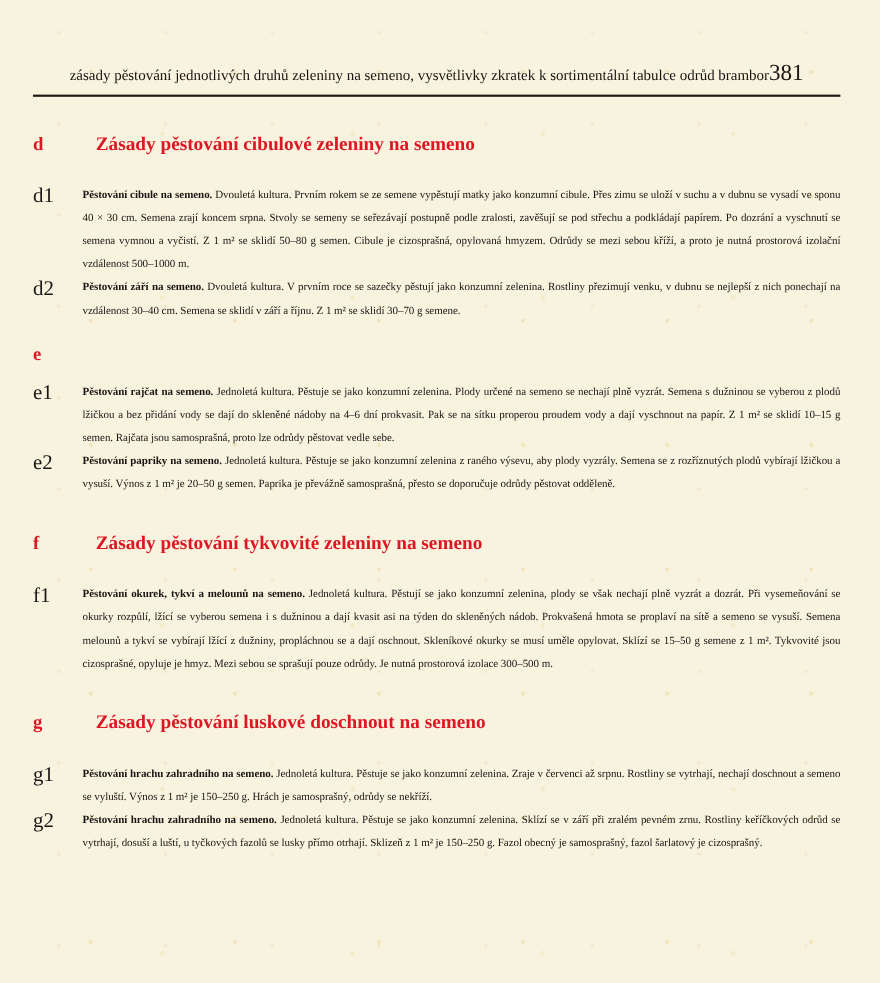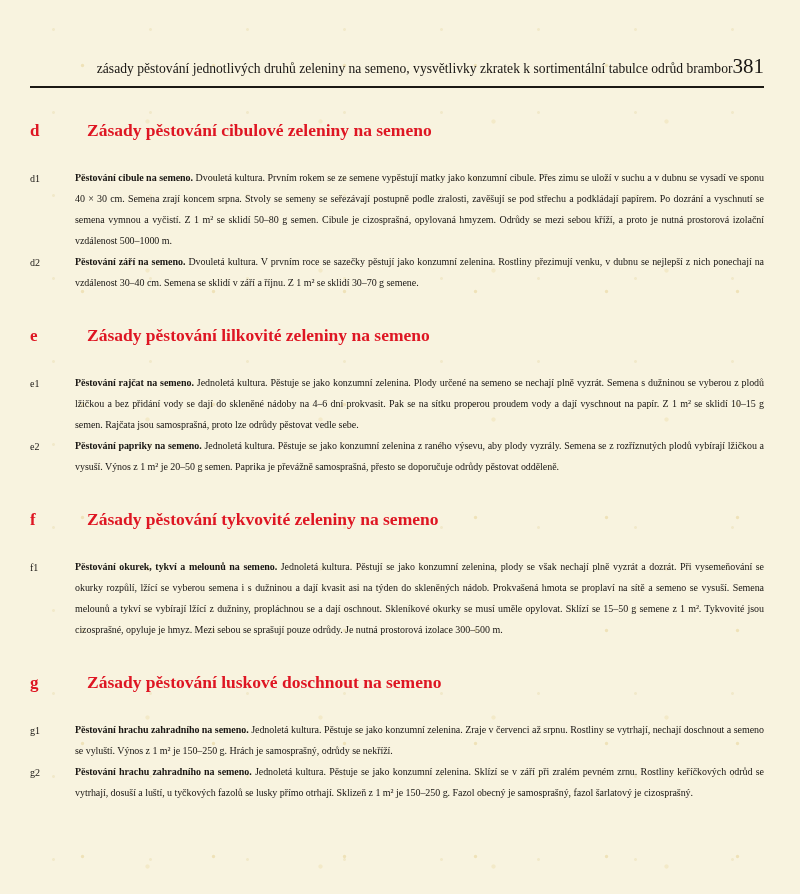--- a/index.html
+++ b/index.html
@@ -10,32 +10,32 @@
       radial-gradient(circle, rgba(216,182,84,0.28) 1.2px, transparent 2.2px),
       radial-gradient(circle, rgba(225,198,110,0.20) 1.6px, transparent 2.6px),
       radial-gradient(circle, rgba(200,170,70,0.14) 1px, transparent 2px);
     background-size:131px 113px, 173px 149px, 97px 83px;
     background-position:17px 9px, 61px 47px, 5px 71px;
     font-family:"Liberation Serif","DejaVu Serif",serif;
     color:#181512;
   }
   .page{padding:54px 36px 0 30px;}
   .running-head{
-    display:flex;justify-content:flex-end;align-items:baseline;
+    display:flex;justify-content:center;align-items:baseline;
   }
   .rh-text{font-size:13.6px;letter-spacing:0;white-space:nowrap;}
   .rh-num{font-size:21px;font-weight:normal;}
   .rule{border-bottom:2px solid #1c1914;margin-top:7px;}
   .sec{margin-top:19px;}
   .sec-head{display:flex;align-items:baseline;color:var(--heading-red,#de1623);}
   .sec-label{width:45px;flex:0 0 45px;font-size:17px;font-weight:bold;}
   .sec-title{margin:12px;font-size:17.5px;font-weight:bold;line-height:22px;}
   .items{margin-top:14px;}
   .item{display:flex;align-items:flex-start;}
-  .item-label{width:45px;flex:0 0 45px;font-size:10px;line-height:21px;padding-top:0.5px;}
+  .item-label{width:45px;flex:0 0 45px;font-size:19px;line-height:21px;padding-top:0.5px;}
   .item-text{
     margin:0;flex:1;font-size:10px;line-height:21px;
     text-align:justify;letter-spacing:-0.05px;
   }
   .item-text b{font-weight:bold;}
 </style>
 </head>
 <body>
 
 <div class="page">
@@ -59,21 +59,20 @@
   <div class="item">
     <span class="item-label">d2</span>
     <p class="item-text"><b>Pěstování září na semeno.</b> <span>Dvouletá kultura. V prvním roce se sazečky pěstují jako konzumní zelenina. Rostliny přezimují venku, v dubnu se nejlepší z nich ponechají na vzdálenost 30–40 cm. Semena se sklidí v září a říjnu. Z 1 m² se sklidí 30–70 g semene.</span></p>
   </div>
 </div>
   </section>
 
   <section class="sec">
     <div class="sec-head">
       <span class="sec-label">e</span>
-      <h2 class="sec-title">Zásady pěstování lilkovité zeleniny na semeno</h2>
     </div>
     <div class="items">
   <div class="item">
     <span class="item-label">e1</span>
     <p class="item-text"><b>Pěstování rajčat na semeno.</b> <span>Jednoletá kultura. Pěstuje se jako konzumní zelenina. Plody určené na semeno se nechají plně vyzrát. Semena s dužninou se vyberou z plodů lžičkou a bez přidání vody se dají do skleněné nádoby na 4–6 dní prokvasit. Pak se na sítku properou proudem vody a dají vyschnout na papír. Z 1 m² se sklidí 10–15 g semen. Rajčata jsou samosprašná, proto lze odrůdy pěstovat vedle sebe.</span></p>
   </div>
 
   <div class="item">
     <span class="item-label">e2</span>
     <p class="item-text"><b>Pěstování papriky na semeno.</b> <span>Jednoletá kultura. Pěstuje se jako konzumní zelenina z raného výsevu, aby plody vyzrály. Semena se z rozříznutých plodů vybírají lžičkou a vysuší. Výnos z 1 m² je 20–50 g semen. Paprika je převážně samosprašná, přesto se doporučuje odrůdy pěstovat odděleně.</span></p>

